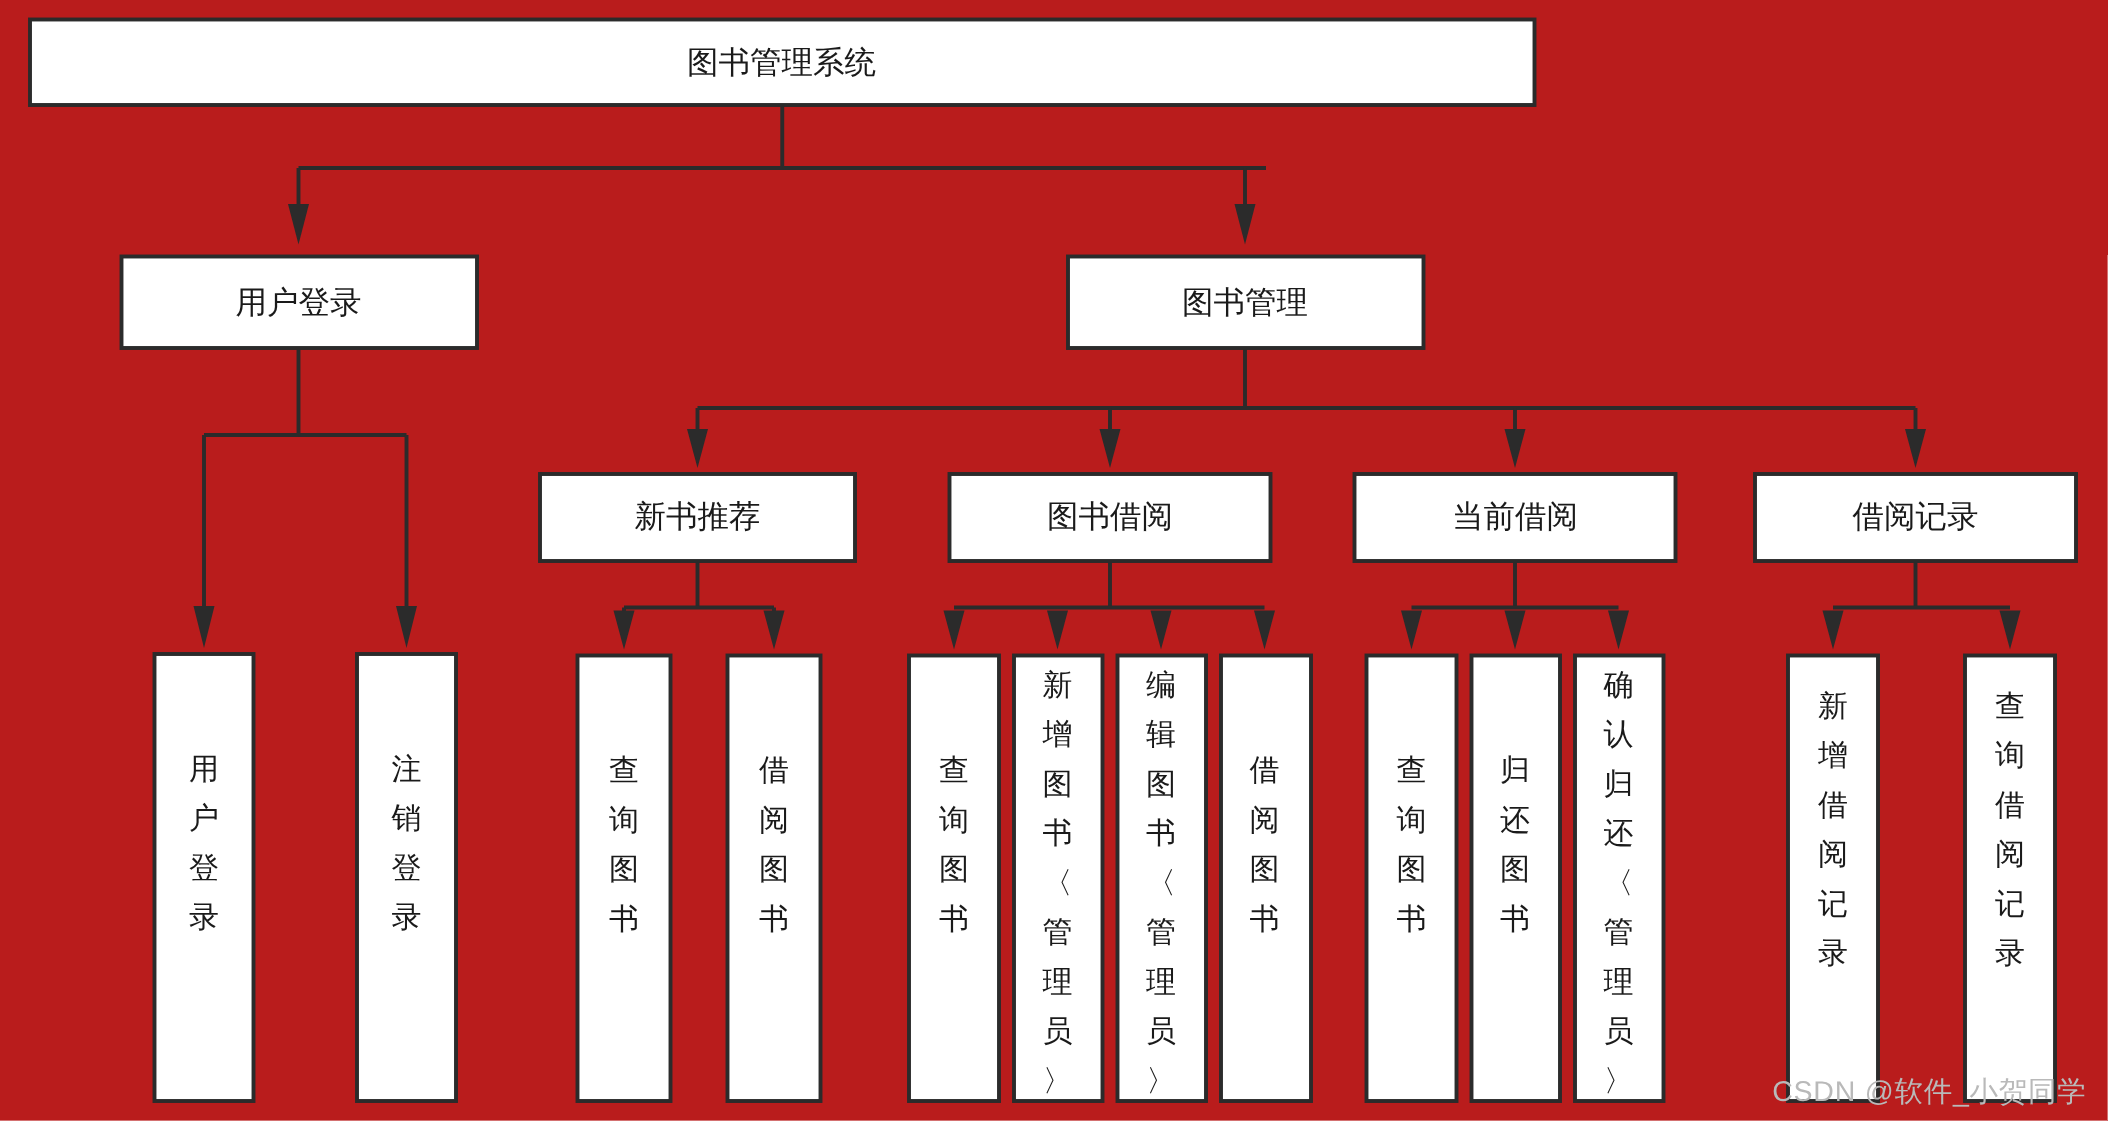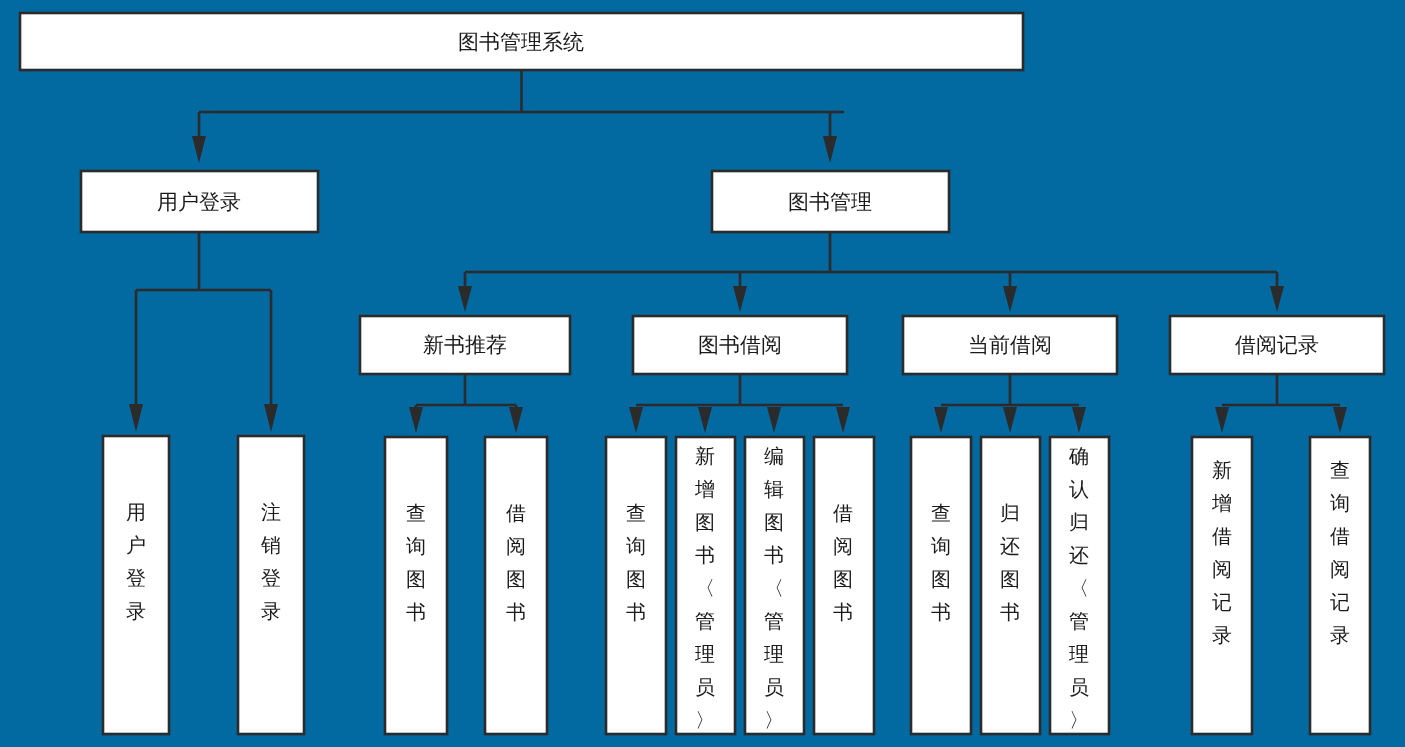--- a/index.html
+++ b/index.html
@@ -10,21 +10,21 @@
   body {
     width: 1405px;
     height: 747px;
     font-family: "Liberation Sans", "DejaVu Sans", sans-serif;
     overflow: hidden;
   }
   #diagram-root {
     position: relative;
     width: 1405px;
     height: 747px;
-    background: #0369a1;
+    background: #b91c1c;
   }
   svg#flowchart {
     position: absolute;
     top: 0;
     left: 0;
     width: 1405px;
     height: 747px;
     display: block;
   }
   .node-box {
@@ -225,14 +225,15 @@
       <rect class="node-box" x="1192" y="437" width="60" height="297"></rect>
       <text class="node-label-v" x="1222" y="477"><tspan x="1222" dy="0">新</tspan><tspan x="1222" dy="33">增</tspan><tspan x="1222" dy="33">借</tspan><tspan x="1222" dy="33">阅</tspan><tspan x="1222" dy="33">记</tspan><tspan x="1222" dy="33">录</tspan></text>
     </g>
     <g>
       <rect class="node-box" x="1310" y="437" width="60" height="297"></rect>
       <text class="node-label-v" x="1340" y="477"><tspan x="1340" dy="0">查</tspan><tspan x="1340" dy="33">询</tspan><tspan x="1340" dy="33">借</tspan><tspan x="1340" dy="33">阅</tspan><tspan x="1340" dy="33">记</tspan><tspan x="1340" dy="33">录</tspan></text>
     </g>
 
   </svg>
 
+  <div class="watermark">CSDN @软件_小贺同学</div>
 
 </div>
 
 </body></html>

